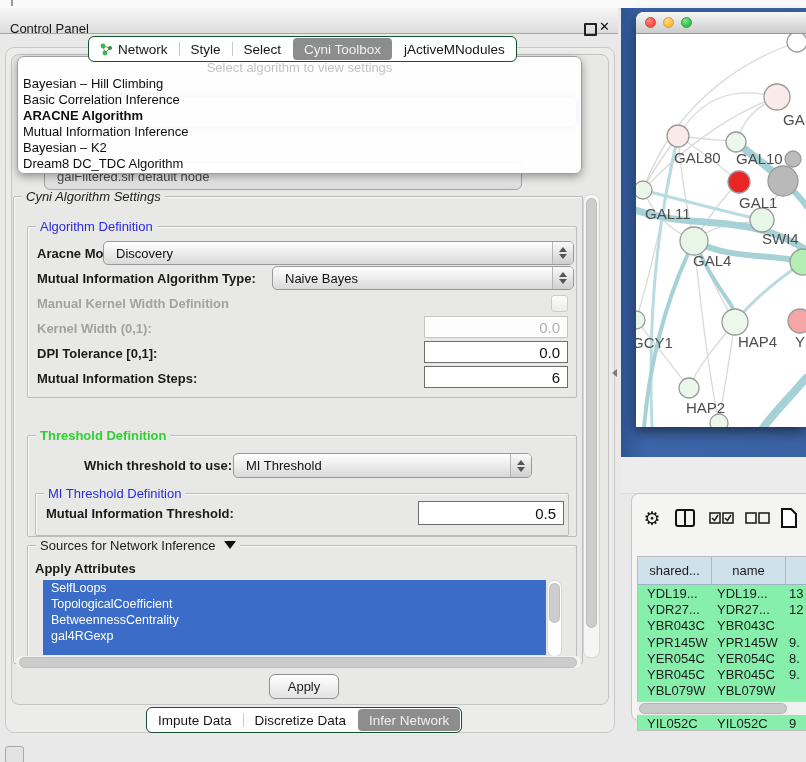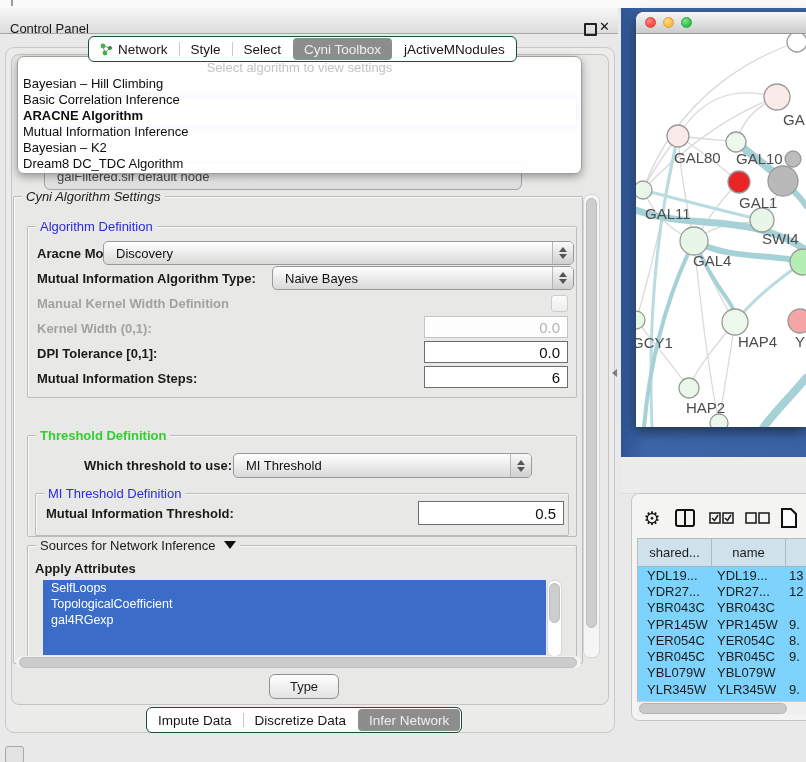--- a/index.html
+++ b/index.html
@@ -103,21 +103,21 @@
   .node-label{font-size:15px;fill:#4d4d4d;font-family:"Liberation Sans",sans-serif;}
   #splitter-arrow{left:612px;top:369px;width:0;height:0;border-top:4px solid transparent;
      border-bottom:4px solid transparent;border-right:5px solid #7a7a7a;}
   
   #tp-header{left:621px;top:457px;width:185px;height:36px;background:#ececec;border-bottom:1px solid #dddddd;}
   #tp-box{left:631px;top:493px;width:180px;height:226px;background:#f4f4f3;
      border:1px solid #c6c6c6;border-radius:8px 0 0 8px;}
   #tp-toolbar{left:637px;top:498px;width:169px;height:40px;display:flex;align-items:center;gap:0;}
   .tbi{display:flex;align-items:center;justify-content:center;}
   #gear-i{width:30px;font-size:19px;color:#1a1a1a;}
-  #tp-table{left:637px;top:538px;width:169px;height:175px;background:#7dd3fc;border:1px solid #bbb;
+  #tp-table{left:637px;top:556px;width:169px;height:175px;background:#86efac;border:1px solid #bbb;
      border-right:none;overflow:hidden;box-sizing:border-box;}
   #thead{display:flex;height:27px;background:#cfe2eb;border-bottom:1px solid #9fb6c2;font-size:13px;}
   .th{display:flex;align-items:center;justify-content:center;border-right:1px solid #a7bcc7;box-sizing:border-box;}
   .th:nth-child(1){width:74px;}
   .th:nth-child(2){width:74px;}
   .th:nth-child(3){flex:1;border-right:none;}
   .trow{display:flex;height:16.3px;font-size:13px;align-items:center;}
   .td{white-space:nowrap;overflow:hidden;box-sizing:border-box;}
   .td1{width:74px;padding-left:9px;}
   .td2{width:74px;padding-left:5px;}
@@ -239,35 +239,36 @@
 
   <div class="grp" style="left:27px;top:545px;width:548px;height:112px;border-bottom:none;">
     <span class="legend">
       <span>Sources for Network Inference</span><span class="tri-down"></span>
     </span>
   </div>
   <div class="lbl" style="left:35px;top:561px;">Apply Attributes</div>
   <div class="abs" id="attr-list">
       <div class="attr-item">SelfLoops</div>
       <div class="attr-item">TopologicalCoefficient</div>
+      <div class="attr-item">BetweennessCentrality</div>
       <div class="attr-item">gal4RGexp</div>
     </div>
   <div class="sb-v" style="left:547px;top:580px;width:13px;height:75px;background:#fff;">
     <div class="thumb" style="top:2px;height:38px;"></div>
   </div>
 
   <div class="sb-v" style="left:583px;top:194px;width:15px;height:462px;">
     <div class="thumb" style="top:3px;height:428px;left:2px;"></div>
   </div>
   <div class="sb-h" style="left:16px;top:656px;width:565px;height:12px;">
     <div class="thumb" style="left:3px;width:556px;"></div>
   </div>
 
   <div class="abs" id="apply-btn">
-      <span>Type</span>
+      <span>Apply</span>
     </div>
   <div class="abs tabstrip" id="bottom-tabs">
     <div class="tab">
         <span>Impute Data</span>
       </div>
     <div class="tabsep"></div>
     <div class="tab">
         <span>Discretize Data</span>
       </div>
     <div class="tab sel">

